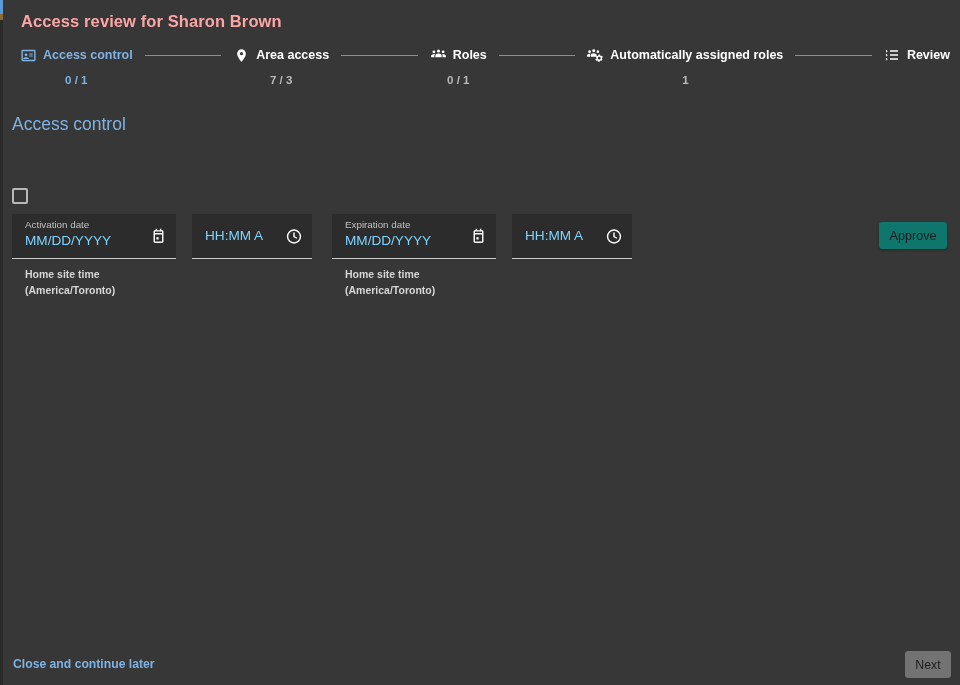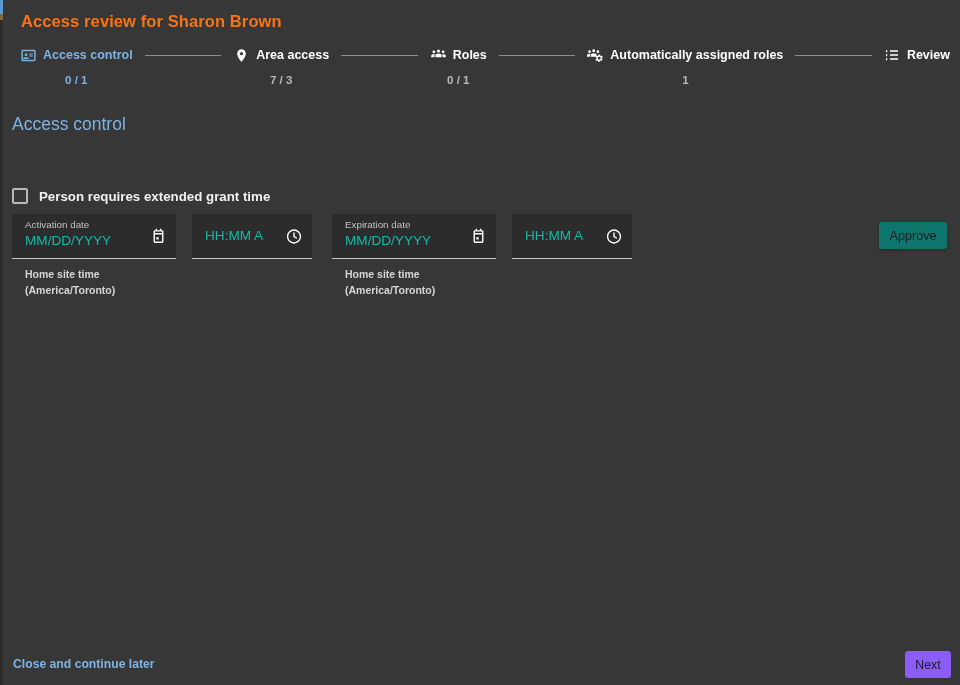--- a/index.html
+++ b/index.html
@@ -39,21 +39,21 @@
     width: 3px; height: 6px;
     background: #8a6a3a;
   }
 
   
   .page-title {
     position: absolute;
     left: 21px; top: 12px;
     font-size: 16.5px;
     font-weight: bold;
-    color: #f97316;
+    color: #fca5a5;
     letter-spacing: 0.1px;
   }
 
   
   .stepper {
     position: absolute;
     left: 20px; top: 44px;
     width: 930px; height: 46px;
     display: flex;
     align-items: flex-start;
@@ -176,21 +176,21 @@
     align-items: center;
   }
   .field-label {
     font-size: 9.8px;
     color: #c2c2c2;
     line-height: 1.3;
     margin-bottom: 1px;
   }
   .field-placeholder {
     font-size: 13.6px;
-    color: #14b8a6;
+    color: #7dd3fc;
     line-height: 1.2;
   }
   .field-adorn {
     position: absolute;
     right: 9px; top: 50%;
     transform: translateY(-50%);
     width: 18px; height: 18px;
     display: flex;
     align-items: center;
     justify-content: center;
@@ -229,21 +229,21 @@
     font-size: 12.2px;
     font-weight: bold;
     color: #7fb3e3;
     cursor: pointer;
     text-decoration: none;
   }
   .next-btn {
     position: absolute;
     left: 905px; top: 651px;
     width: 46px; height: 27px;
-    background: #8b5cf6;
+    background: #737373;
     color: #1d1d1d;
     border: none;
     border-radius: 3px;
     font-family: "Liberation Sans", sans-serif;
     font-size: 12.3px;
     cursor: pointer;
   }
 </style>
 </head>
 <body>
@@ -336,21 +336,20 @@
       </div>
       <div class="step-count"></div>
     </div>
 
   </div>
 
   <div class="section-title">Access control</div>
 
   <div class="check-row">
     <div class="checkbox"></div>
-    <div class="check-label">Person requires extended grant time</div>
   </div>
 
   <div class="fields">
 
     <div class="field-group">
       <div class="field-col">
         <div class="date-field">
           <div class="field-label">Activation date</div>
           <div class="field-placeholder">MM/DD/YYYY</div>
           <span class="field-adorn">

